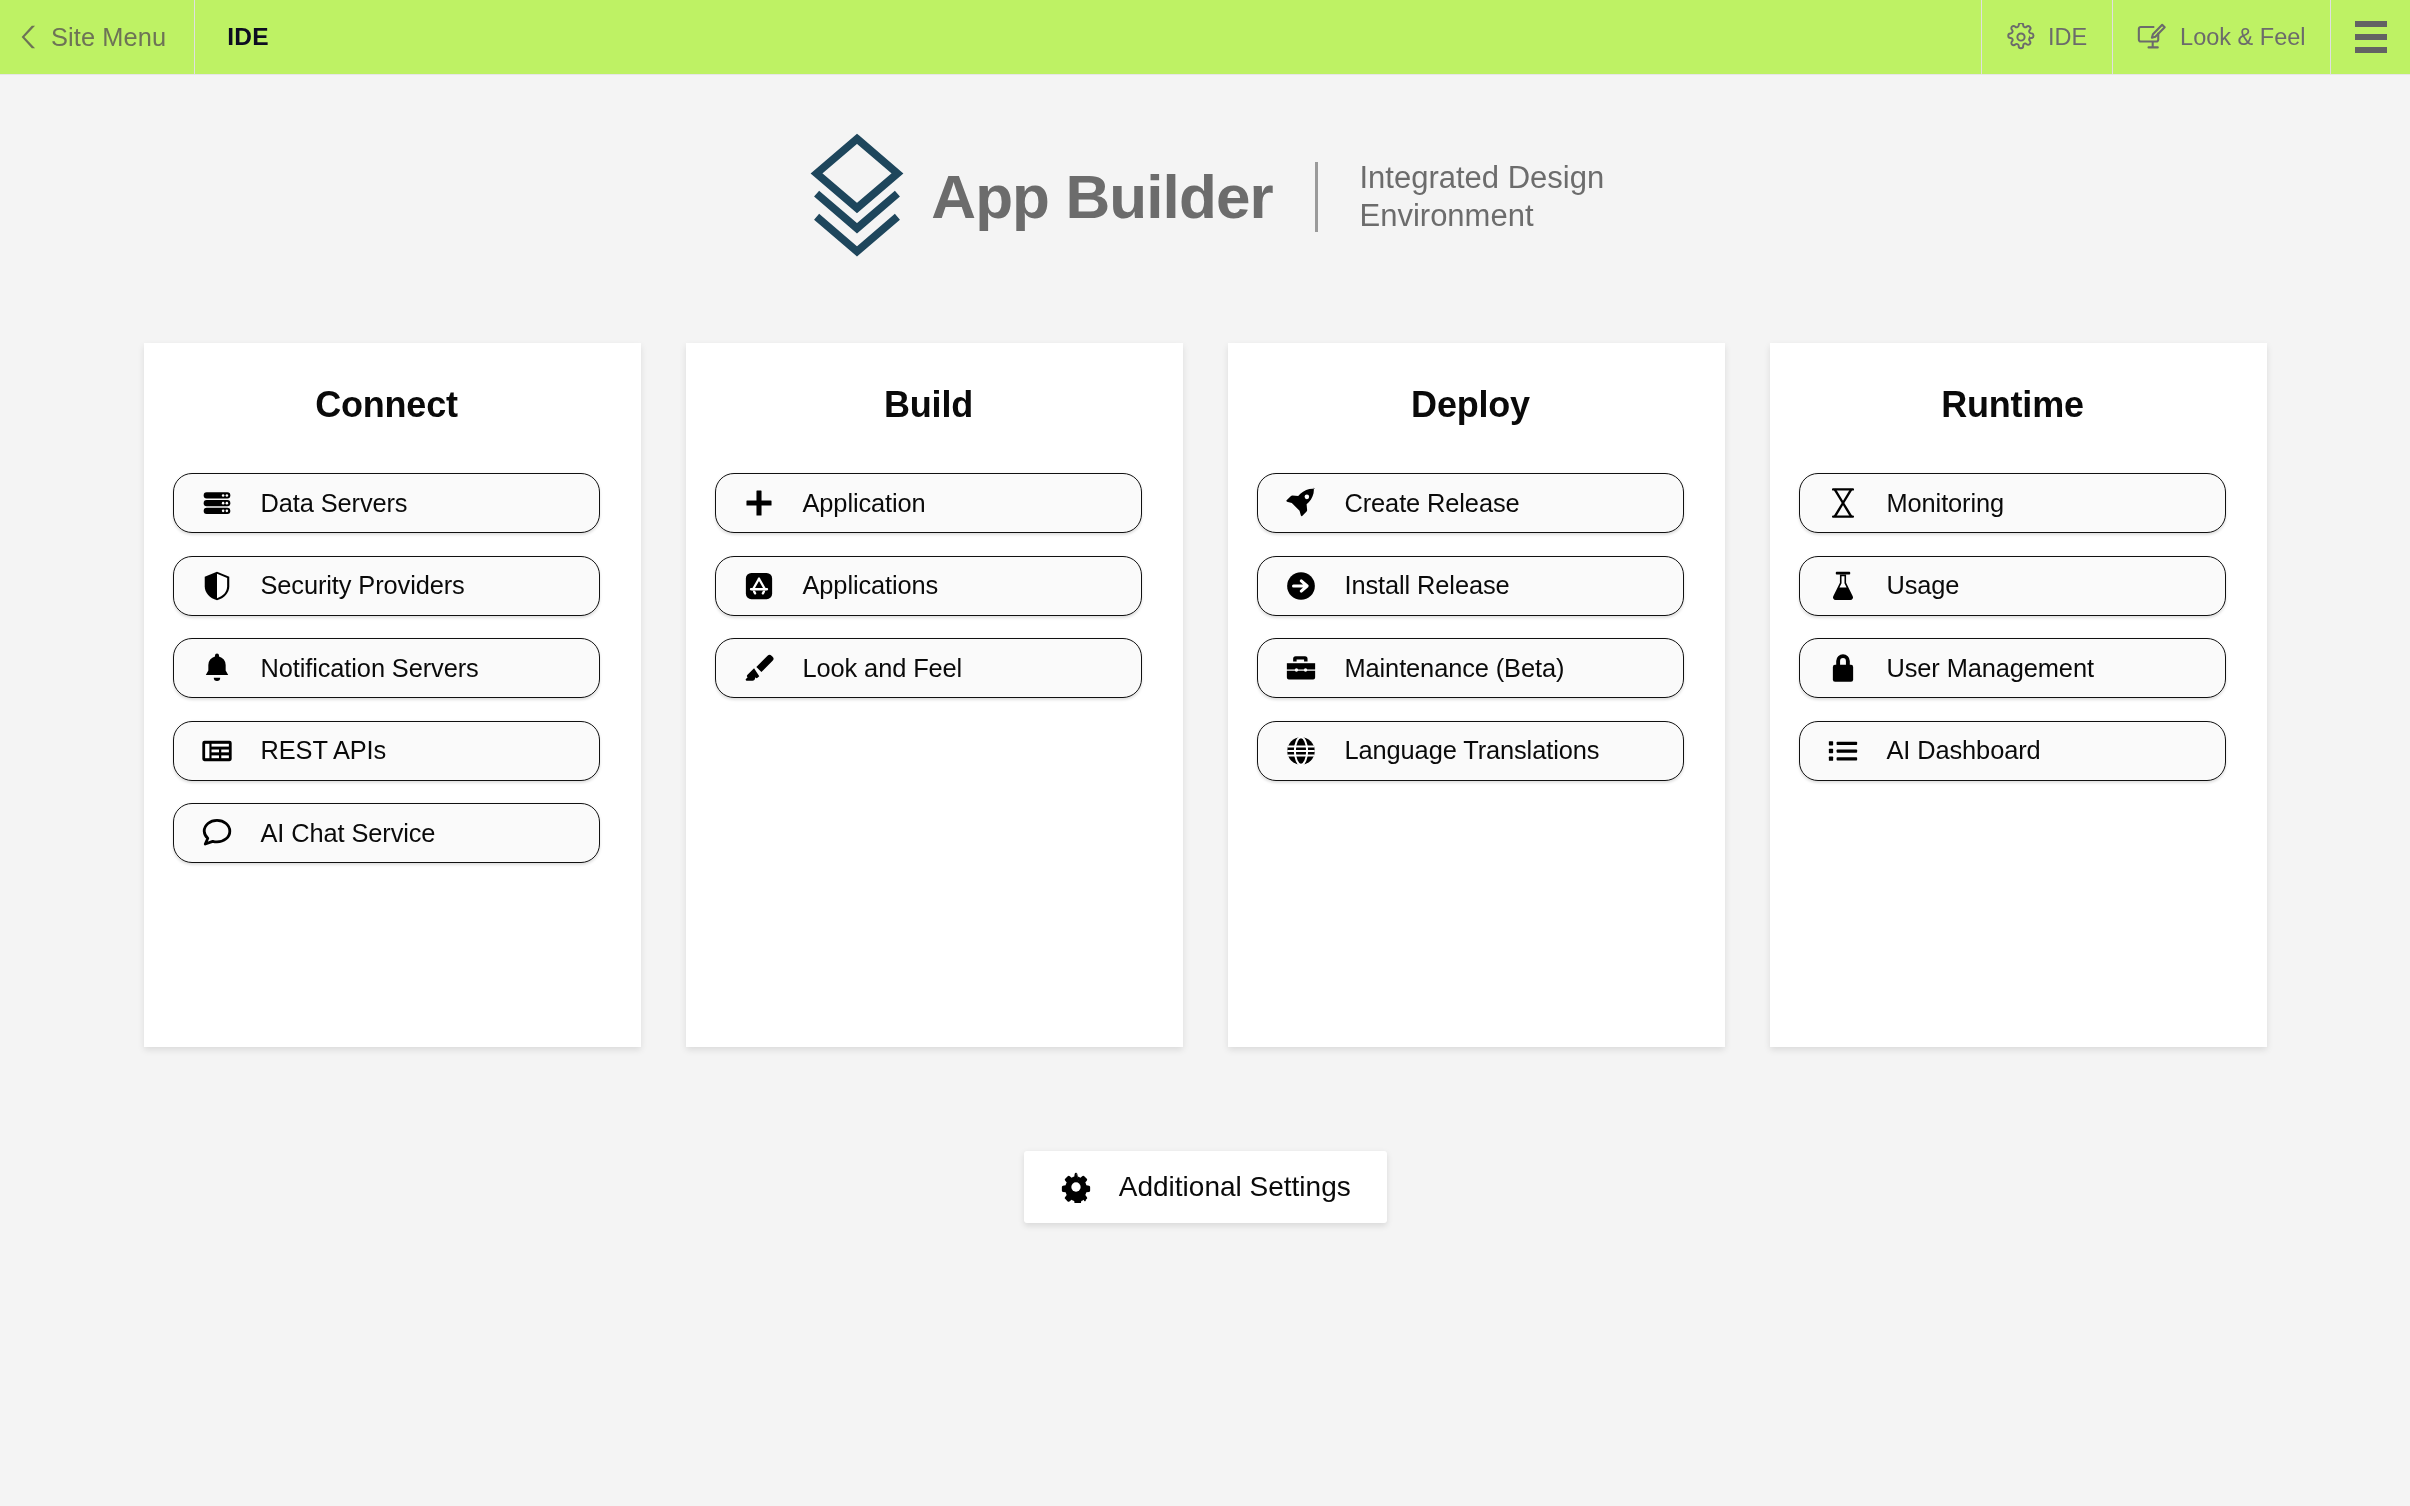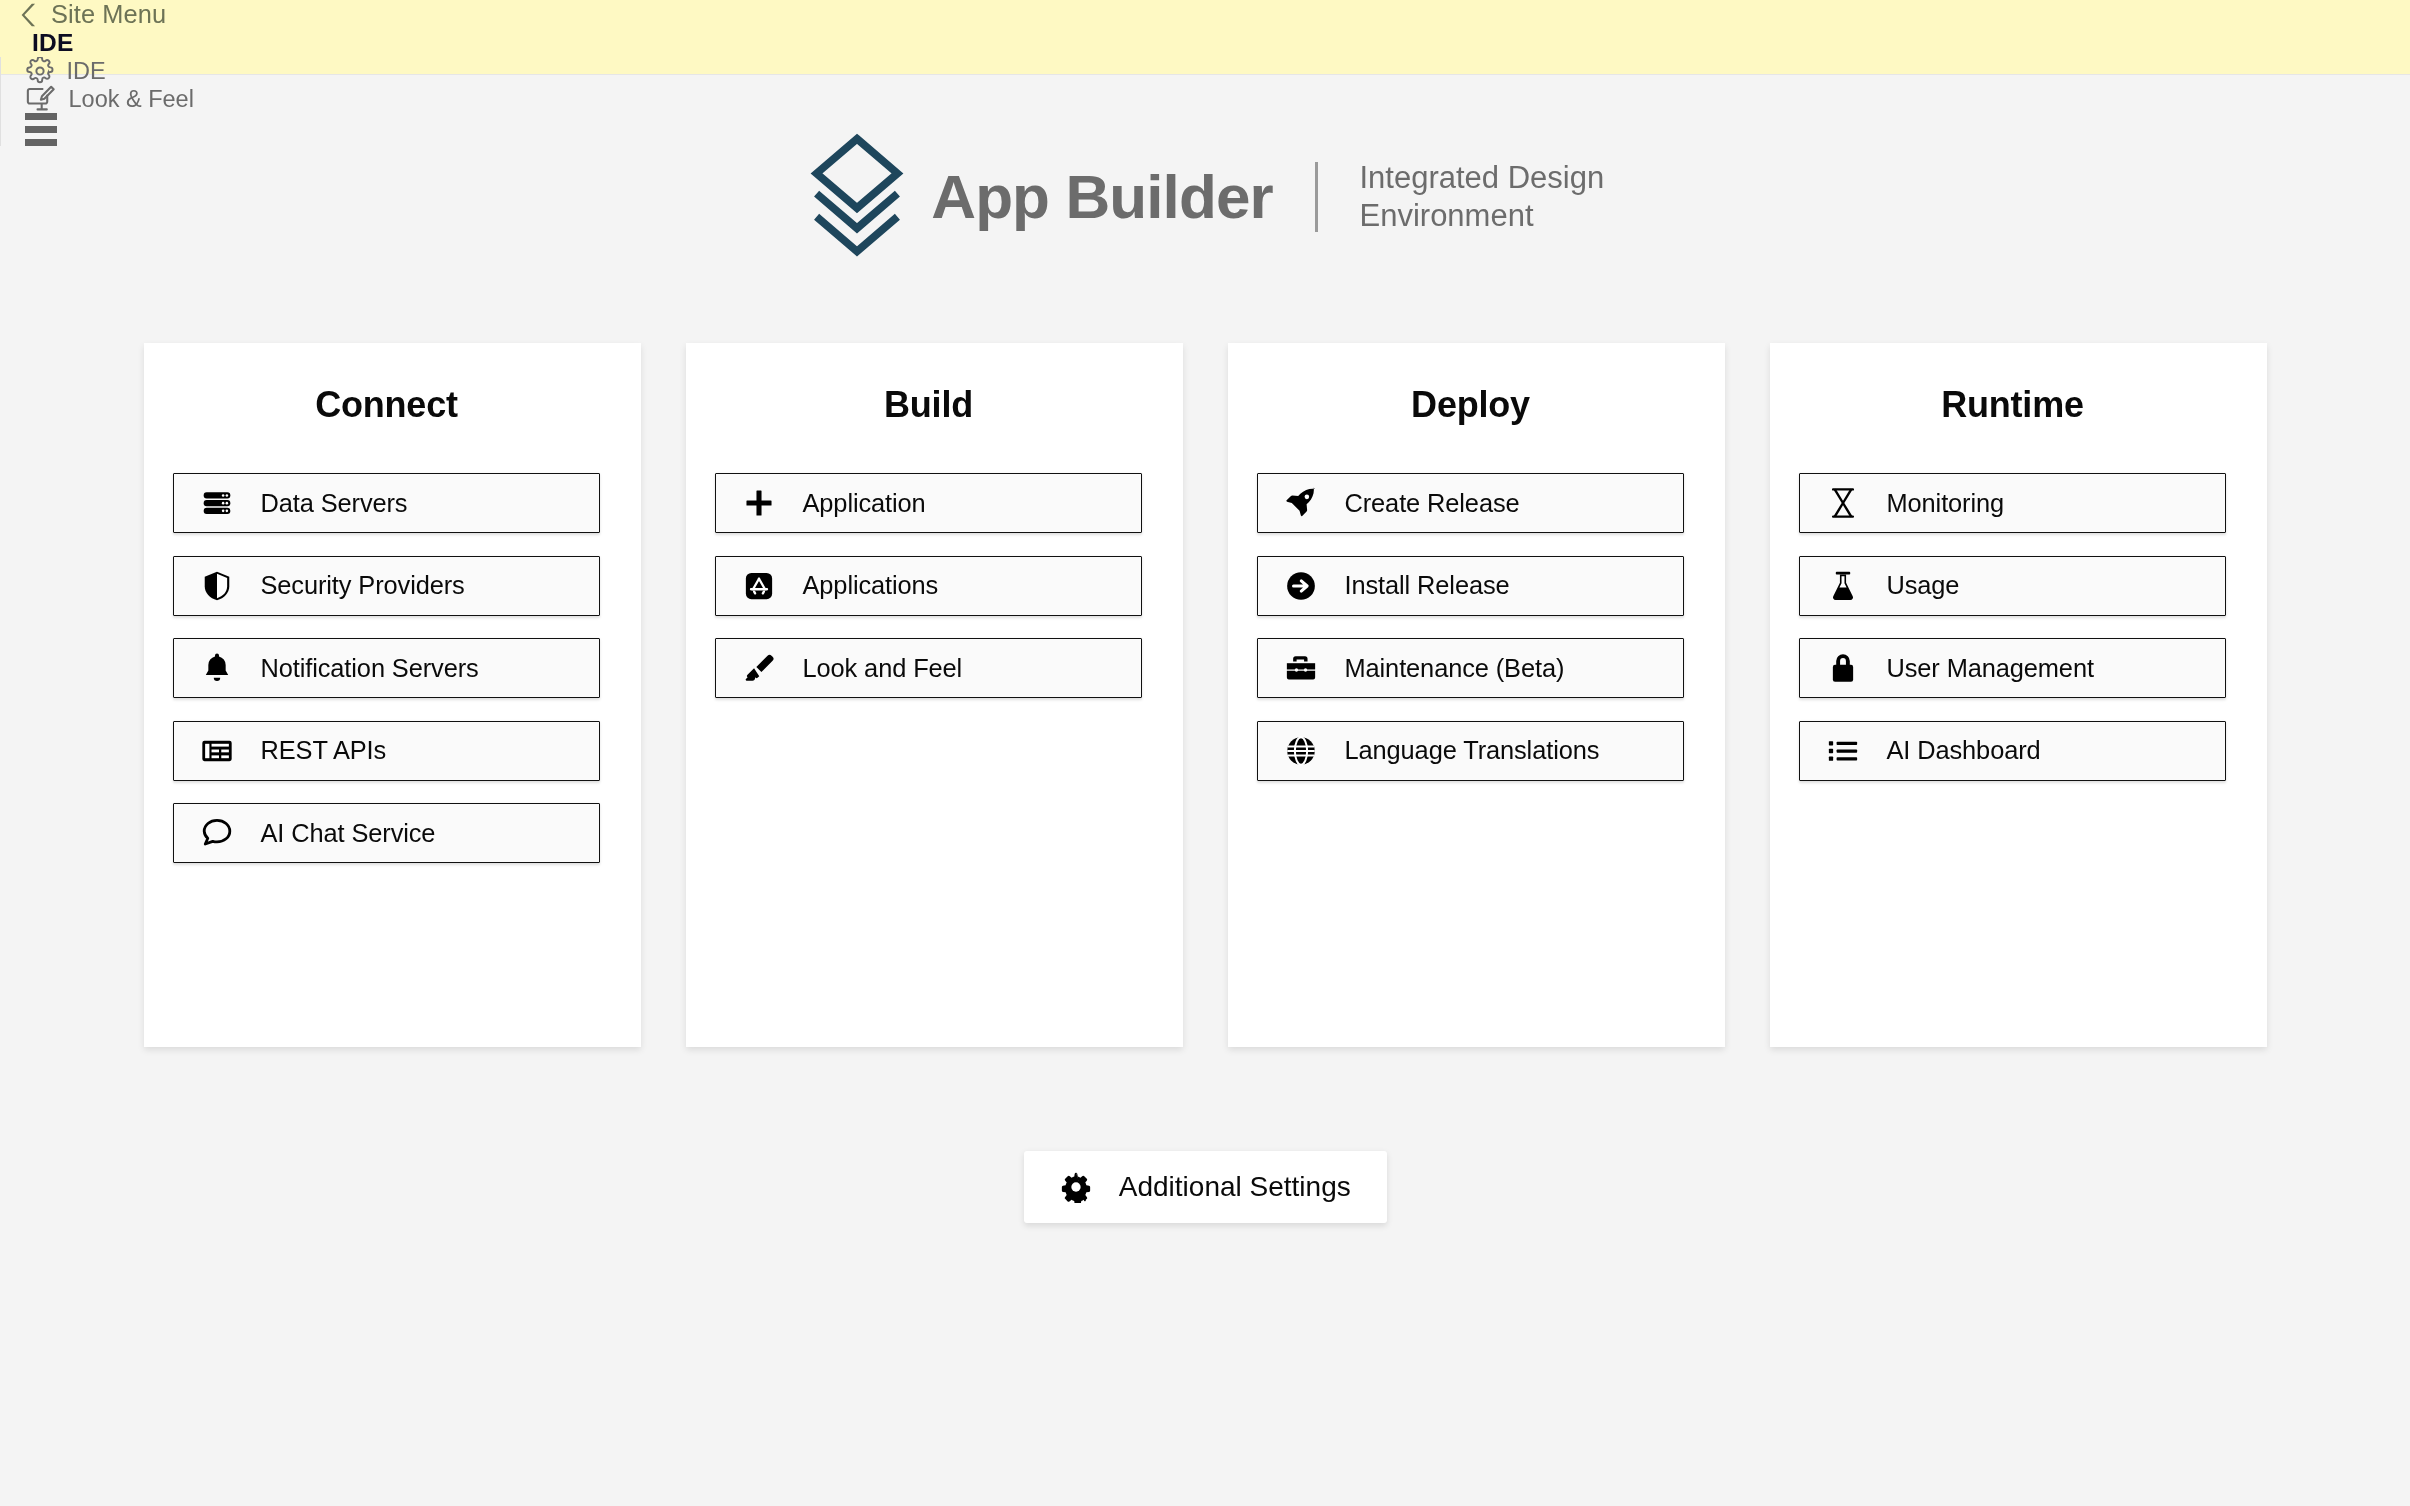--- a/index.html
+++ b/index.html
@@ -8,26 +8,25 @@
     width: 2411px;
     height: 1507px;
     background: #f4f4f4;
     font-family: "Liberation Sans", sans-serif;
     -webkit-font-smoothing: antialiased;
   }
 
   
   .topbar {
     height: 75px;
-    background: #fef9c3;
+    background: #bef264;
     border-bottom: 0.9px solid #e6e6e6;
     display: flex;
     align-items: stretch;
     width: 100%;
-    flex-direction: column;
   }
   .site-menu {
     display: flex;
     align-items: center;
     gap: 13px;
     padding: 0 28px 0 21px;
     border-right: 0.9px solid #e0e0e0;
     cursor: pointer;
     color: #6d7356;
   }
@@ -127,21 +126,21 @@
   }
   .btn-list { display: flex; flex-direction: column; gap: 22.6px; }
   .nav-btn {
     display: flex;
     align-items: center;
     gap: 26px;
     height: 60px;
     padding: 0 24.5px;
     background: #fafafa;
     border: 1.9px solid #111111;
-    border-radius: 1px;
+    border-radius: 19px;
     box-shadow: 0 1.9px 2.8px rgba(0,0,0,.13);
     cursor: pointer;
   }
   .nav-btn .ico {
     width: 36px; height: 36px;
     display: flex; align-items: center; justify-content: center;
     flex: 0 0 36px;
   }
   .nav-btn .lbl {
     font-size: 25.4px;

